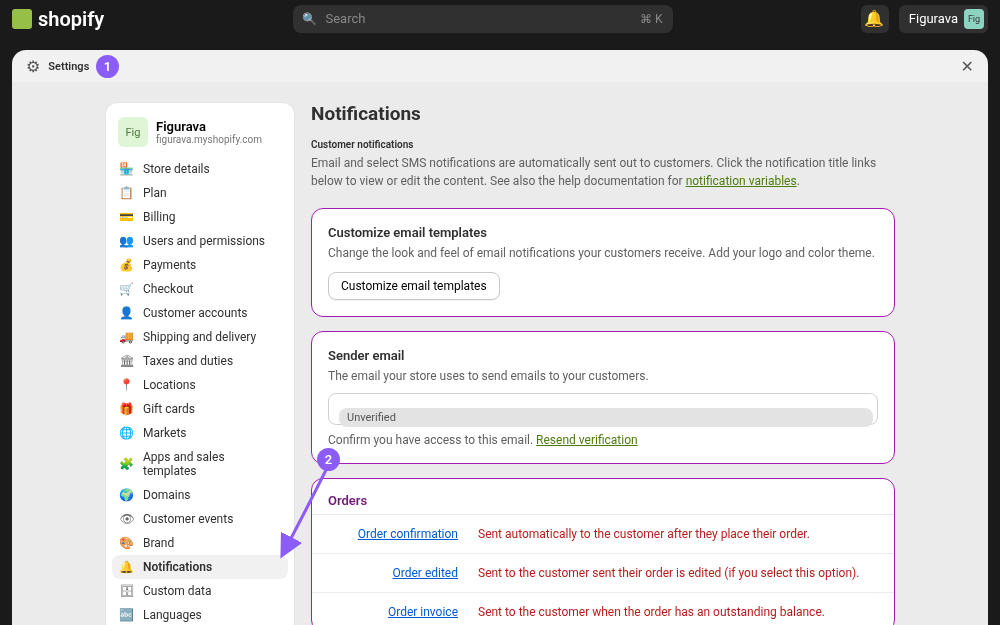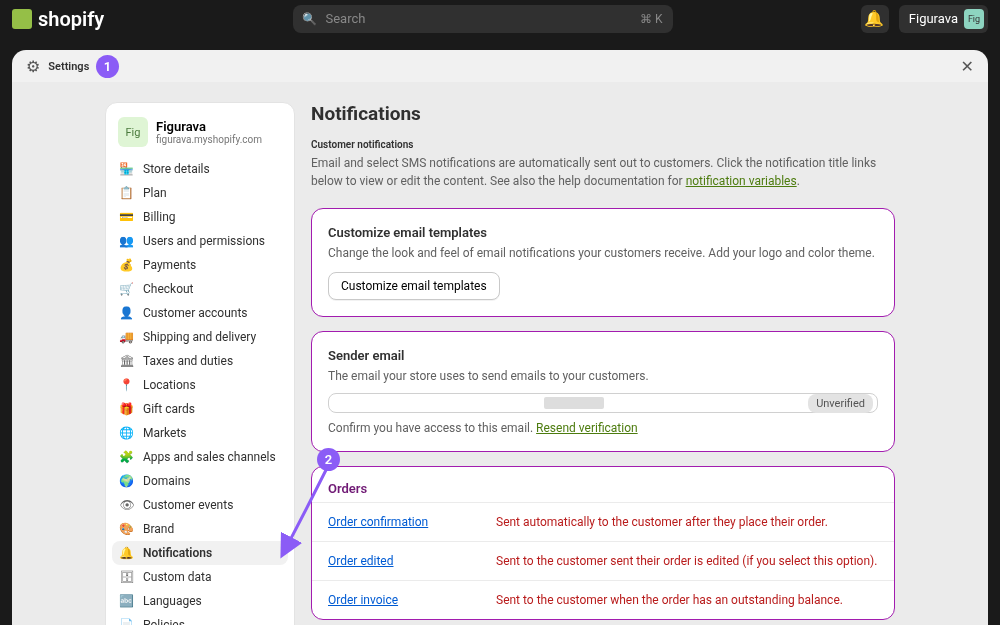--- a/index.html
+++ b/index.html
@@ -35,26 +35,26 @@
     .main { flex: 1; }
     .page-title { font-size: 19px; font-weight: 700; margin-bottom: 14px; color: #303030; }
     .section-h { font-size: 10px; font-weight: 600; color: #303030; margin-bottom: 4px; }
     .section-p { font-size: 12px; color: #616161; line-height: 1.5; }
     .link { color: #4d7c0f; text-decoration: underline; cursor: pointer; }
     .intro { margin-bottom: 18px; }
     .card { background: #fff; border-radius: 12px; border: 1px solid #a21caf; margin-bottom: 14px; }
     .card-pad { padding: 16px; }
     .card-title { font-size: 13px; font-weight: 600; margin-bottom: 4px; color: #303030; }
     .btn { display: inline-block; padding: 6px 12px; border: 1px solid #c9c9c9; border-radius: 8px; font-size: 12px; background: #fff; cursor: pointer; margin-top: 10px; box-shadow: 0 1px 0 rgba(0,0,0,0.05); }
-    .email-row { display: flex; align-items: center; border: 1px solid #d0d0d0; border-radius: 8px; height: 20px; padding: 0 4px 0 10px; margin-top: 8px; }
+    .email-row { display: flex; border: 1px solid #d0d0d0; border-radius: 8px; height: 32px; padding: 0 4px 0 10px; margin-top: 8px; flex-direction: column; }
     .email-field { flex: 1; font-size: 12px; color: #303030; border: none; outline: none; }
     .badge-unv { background: #e3e3e3; color: #555; font-size: 11px; padding: 3px 8px; border-radius: 8px; }
     .confirm-text { font-size: 12px; color: #616161; margin-top: 8px; }
     .orders-h { font-size: 13px; font-weight: 600; padding: 14px 16px 6px 16px; color: #701a75; }
-    .order-row { display: flex; padding: 12px 16px; border-top: 1px solid #ebebeb; gap: 38px; }
+    .order-row { display: flex; padding: 12px 16px; border-top: 1px solid #ebebeb; gap: 20px; text-align: right; }
     .order-name { width: 130px; font-size: 12px; flex-shrink: 0; }
     .order-name a { color: #005bd3; text-decoration: underline; }
     .order-desc { font-size: 12px; color: #b91c1c; }
     .badge-2 { position: absolute; left: 305px; top: 398px; width: 23px; height: 23px; background: #8b5cf6; border-radius: 50%; color: #fff; display: flex; align-items: center; justify-content: center; font-size: 13px; font-weight: 600; z-index: 10; }
     .arrow { position: absolute; left: 264px; top: 410px; z-index: 9; pointer-events: none; }
     .redact { display: inline-block; width: 60px; height: 12px; background: #ddd; border-radius: 2px; vertical-align: middle; }
   </style>
 </head>
 <body>
 
@@ -140,21 +140,21 @@
             <div class="nav-item">
               <span class="nav-icon">🎁</span>
               <span>Gift cards</span>
             </div>
             <div class="nav-item">
               <span class="nav-icon">🌐</span>
               <span>Markets</span>
             </div>
             <div class="nav-item">
               <span class="nav-icon">🧩</span>
-              <span>Apps and sales channels</span>
+              <span>Apps and sales templates</span>
             </div>
             <div class="nav-item">
               <span class="nav-icon">🌍</span>
               <span>Domains</span>
             </div>
             <div class="nav-item">
               <span class="nav-icon">👁</span>
               <span>Customer events</span>
             </div>
             <div class="nav-item">

